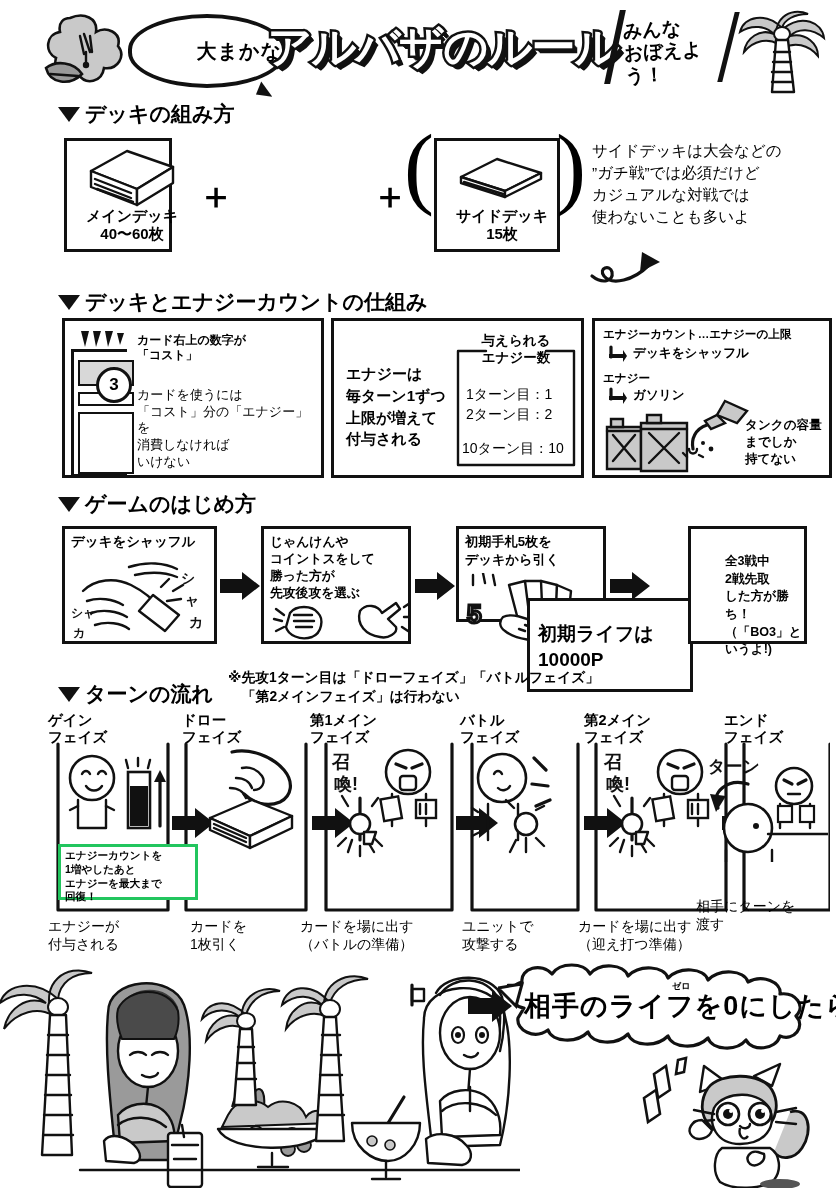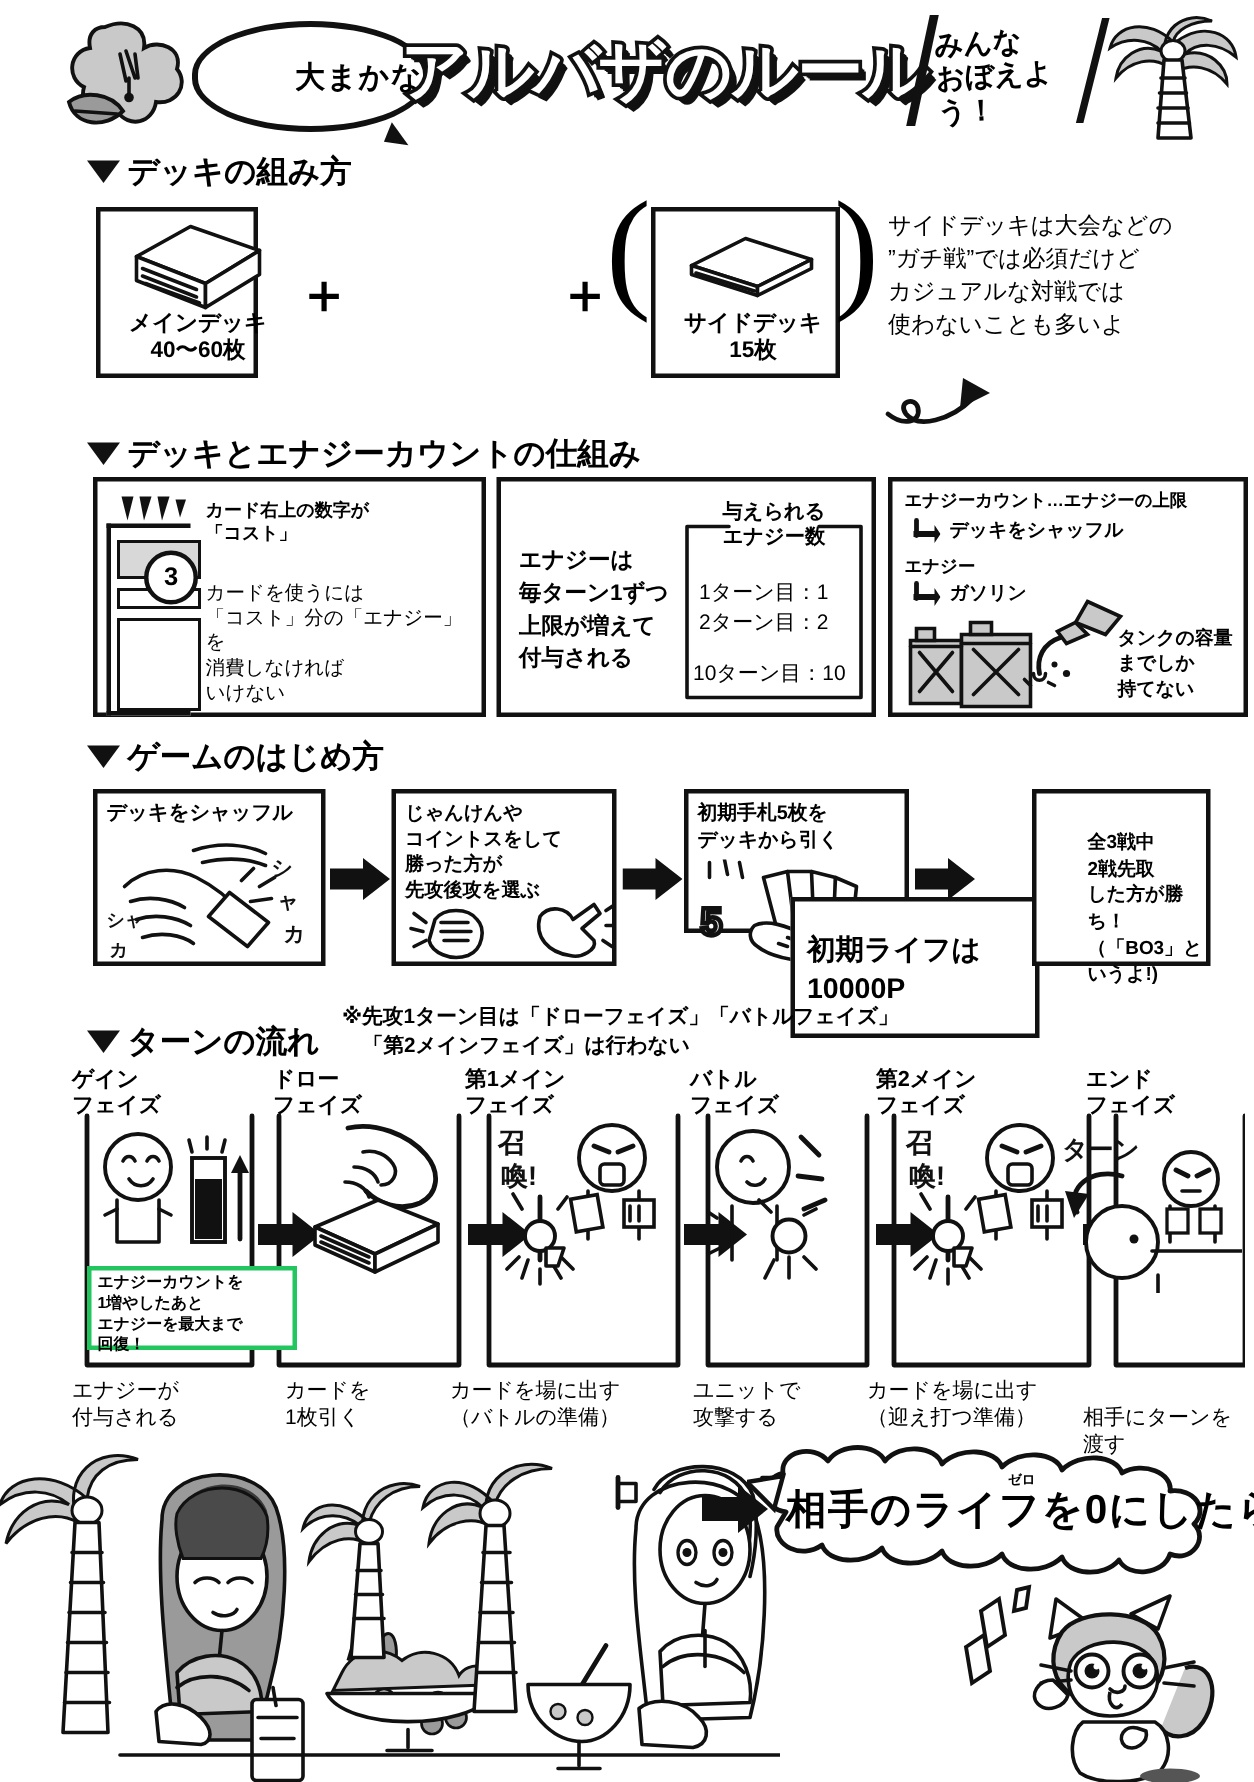--- a/index.html
+++ b/index.html
@@ -499,21 +499,21 @@
   <div class="phase-under" style="left:48px;top:918px;">エナジーが
 付与される</div>
   <div class="phase-under" style="left:190px;top:918px;">カードを
 1枚引く</div>
   <div class="phase-under" style="left:300px;top:918px;">カードを場に出す
 （バトルの準備）</div>
   <div class="phase-under" style="left:462px;top:918px;">ユニットで
 攻撃する</div>
   <div class="phase-under" style="left:578px;top:918px;">カードを場に出す
 （迎え打つ準備）</div>
-  <div class="phase-under" style="left:696px;top:936px;margin-left:26px;">相手にターンを
+  <div class="phase-under" style="left:696px;top:898px;">相手にターンを
 渡す</div>
 
   <svg style="position:absolute;left:0;top:955px;" width="520" height="233" viewBox="0 0 520 233">
 
     <g>
       <path class="gray" d="M58 44 C36 24 6 28 0 48 C16 36 34 38 46 48 C26 40 8 54 4 74 C18 56 38 52 52 60 C40 28 66 8 92 18 C72 18 60 28 58 44 Z" stroke="#111" stroke-width="2"></path>
       <ellipse cx="58" cy="52" rx="10" ry="9" fill="#fff" stroke="#111" stroke-width="2"></ellipse>
       <path class="stw" d="M50 60 L42 200 L72 200 L66 60 Z"></path>
       <path class="st" d="M48 80 H68 M47 100 H69 M46 120 H70 M45 140 H71 M44 160 H72 M43 180 H73"></path>
     </g>

